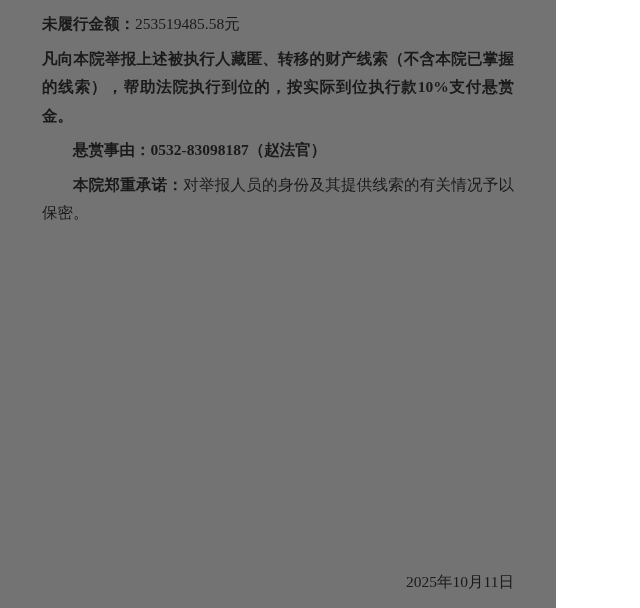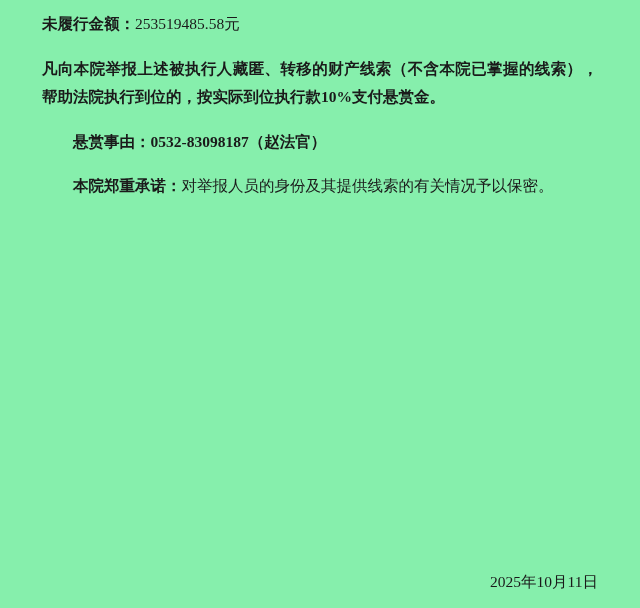--- a/index.html
+++ b/index.html
@@ -8,29 +8,29 @@
   }
   body {
     width: 640px;
     height: 608px;
     background: #ffffff;
     font-family: "Liberation Serif", "DejaVu Serif", serif;
     color: #1a1a1a;
   }
   .page {
     position: relative;
-    width: 640px;
+    width: 556px;
     height: 608px;
     box-sizing: border-box;
     padding: 10px 42px 0 42px;
-    background: #86efac;
+    background: #737373;
     overflow: hidden;
   }
   .para {
-    margin: 16px 0 0 0;
+    margin: 6px 0 0 0;
     font-size: 15.5px;
     line-height: 28.5px;
     text-align: justify;
     text-justify: inter-ideograph;
   }
   .indent {
     text-indent: 2em;
   }
   .bold {
     font-weight: bold;

